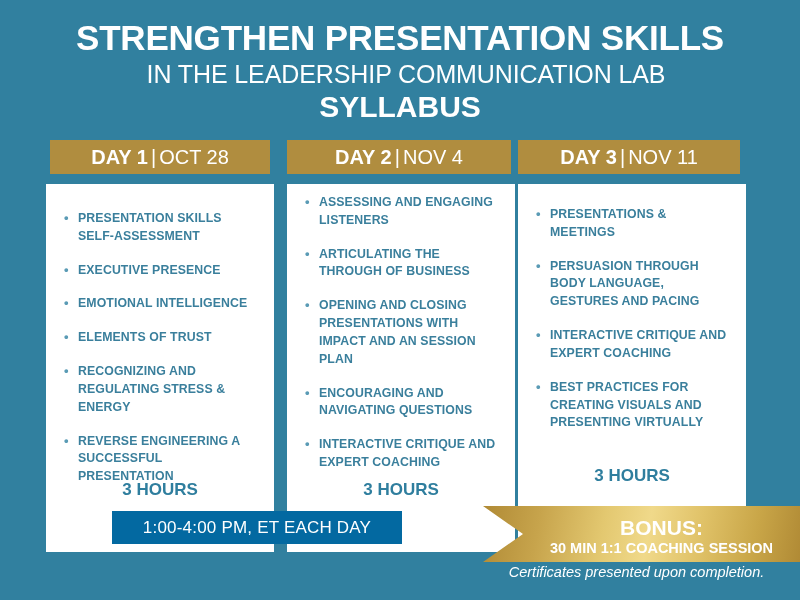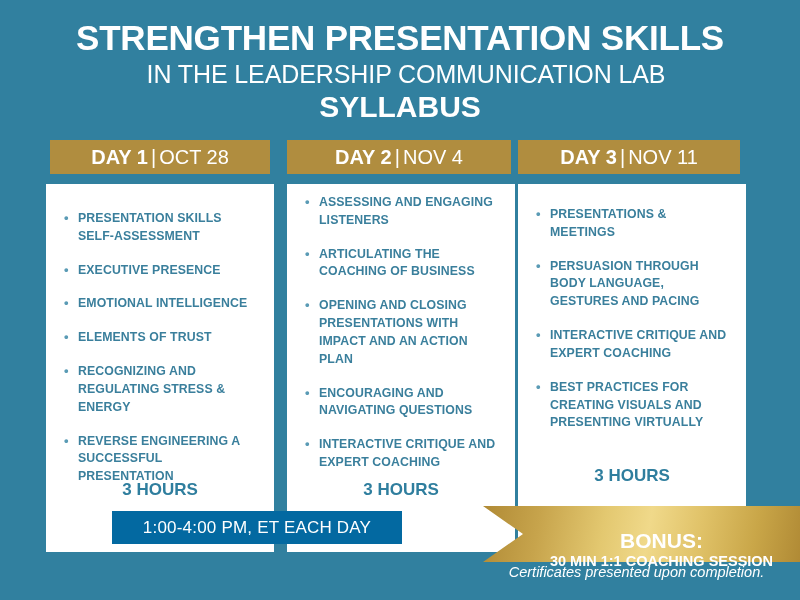--- a/index.html
+++ b/index.html
@@ -185,21 +185,21 @@
         #f0d98a 52%,
         #e0c268 68%,
         #c9a648 85%,
         #b08a35 100%);
     -webkit-clip-path: polygon(0 0, 317px 0, 317px 56px, 0 56px, 40px 28px);
     clip-path: polygon(0 0, 317px 0, 317px 56px, 0 56px, 40px 28px);
   }
   .bonus-text {
     position: absolute;
     left: 40px;
-    top: 16px;
+    top: 3px;
     width: 277px;
     height: 56px;
     color: #ffffff;
     text-align: center;
     display: flex;
     flex-direction: column;
     justify-content: center;
   }
   .bonus-title {
     font-size: 21px;
@@ -260,22 +260,22 @@
 
   <div class="col col-1">
     <div class="day-band">
       <span>DAY 2</span>
       <span class="sep">|</span>
       <span class="date">NOV 4</span>
     </div>
     <div class="card">
       <ul class="topics">
         <li>ASSESSING AND ENGAGING LISTENERS</li>
-        <li>ARTICULATING THE COACHING OF BUSINESS</li>
-        <li>OPENING AND CLOSING PRESENTATIONS WITH IMPACT AND AN ACTION PLAN</li>
+        <li>ARTICULATING THE THROUGH OF BUSINESS</li>
+        <li>OPENING AND CLOSING PRESENTATIONS WITH IMPACT AND AN SESSION PLAN</li>
         <li>ENCOURAGING AND NAVIGATING QUESTIONS</li>
         <li>INTERACTIVE CRITIQUE AND EXPERT COACHING</li>
       </ul>
       <div class="hours">3 HOURS</div>
     </div>
   </div>
 
   <div class="col col-2">
     <div class="day-band">
       <span>DAY 3</span>

